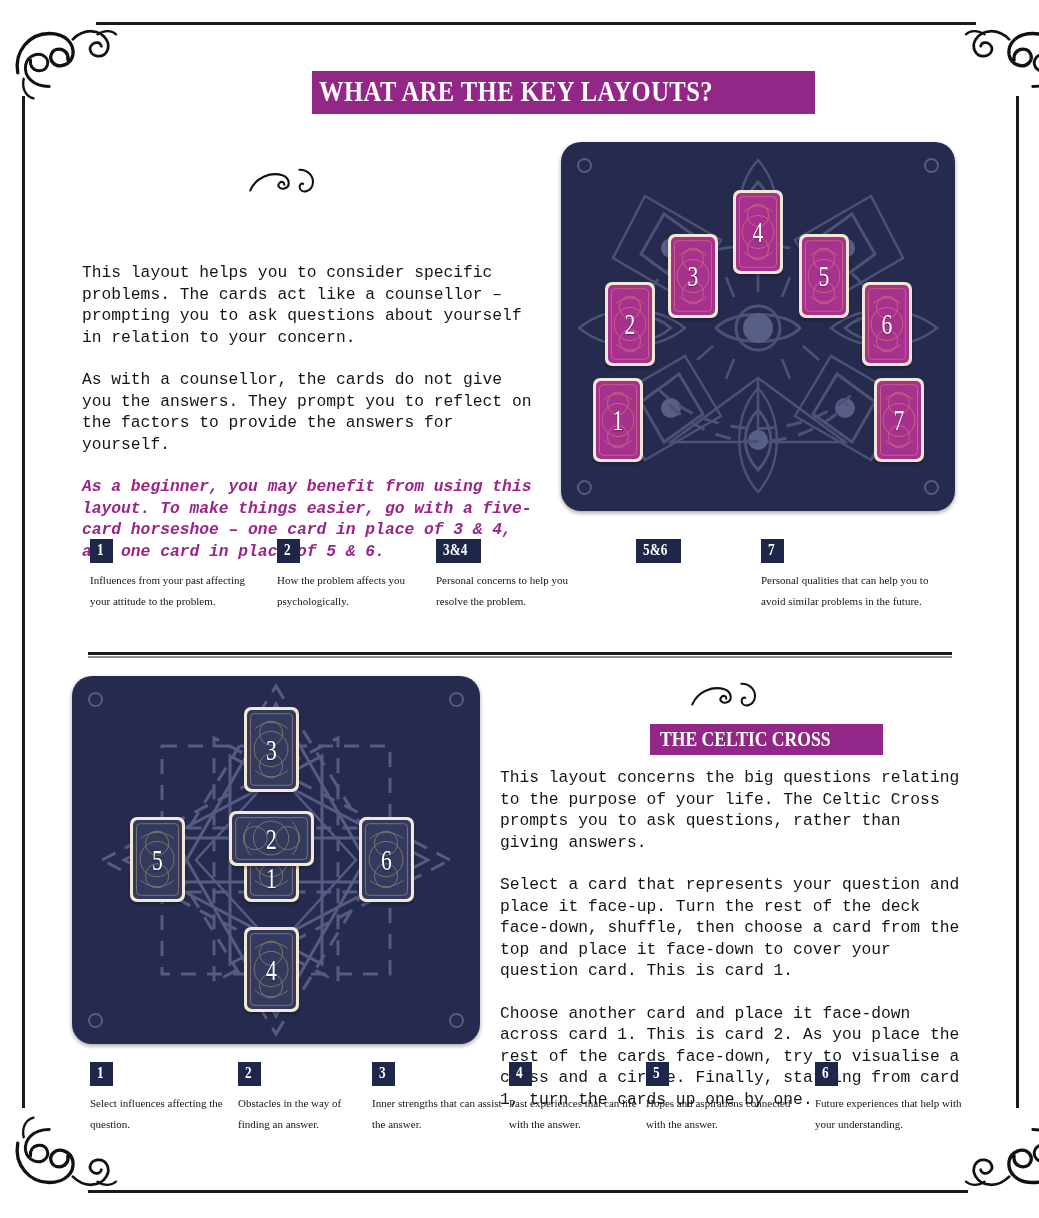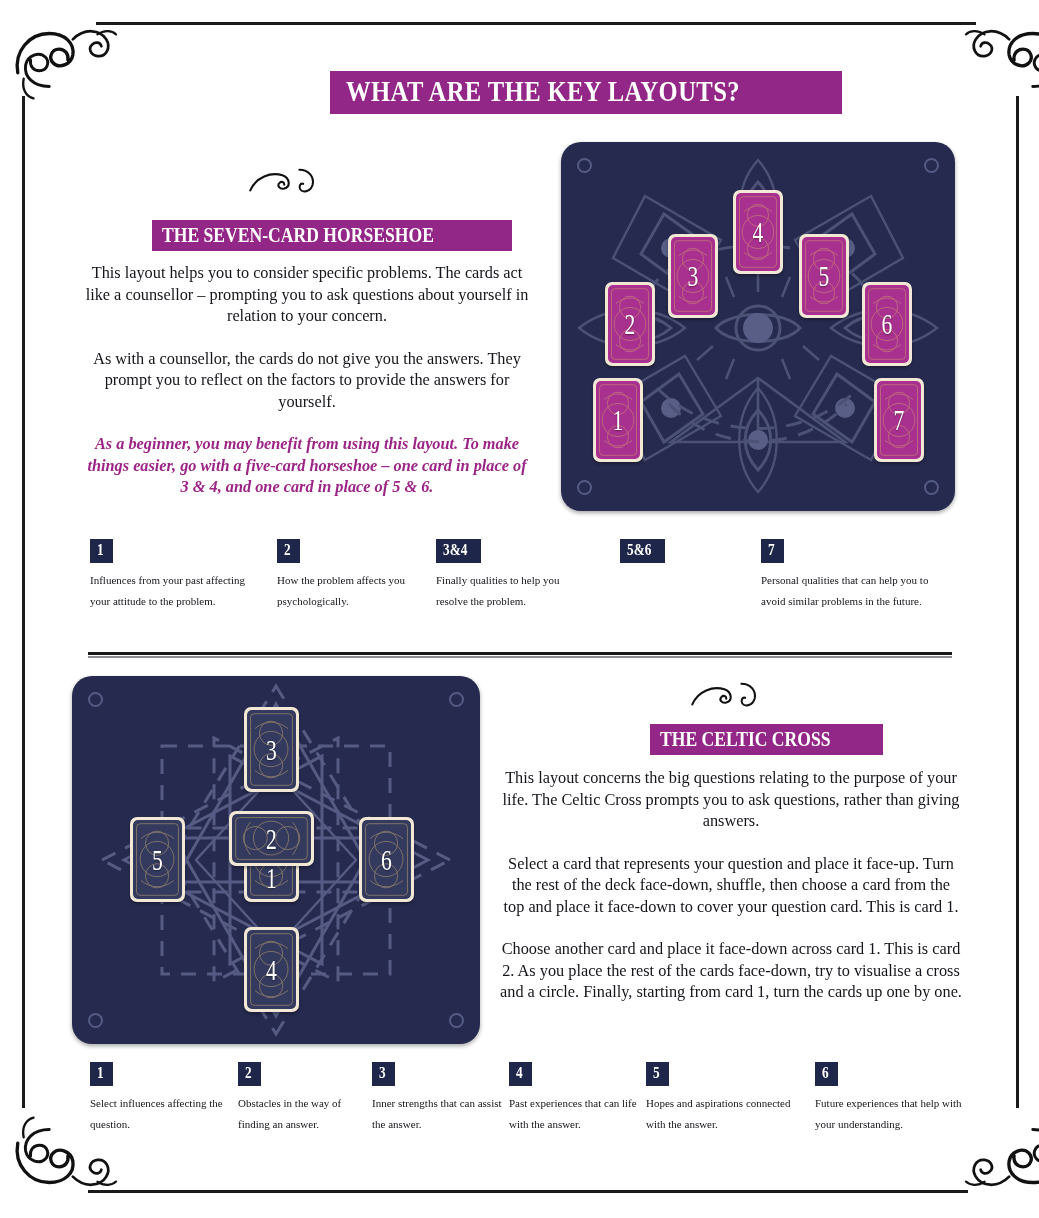--- a/index.html
+++ b/index.html
@@ -31,23 +31,23 @@
   .corner { position: absolute; width: 118px; height: 118px; }
   .corner svg { width: 100%; height: 100%; display: block; }
   .corner-tl { left: 4px;   top: 2px; }
   .corner-tr { left: 960px; top: 2px;    transform: scaleX(-1); }
   .corner-bl { left: 4px;   top: 1096px; transform: scaleY(-1); }
   .corner-br { left: 960px; top: 1096px; transform: scale(-1,-1); }
 
   
   .title-banner {
     position: absolute;
-    left: 330px; top: 71px;
+    left: 312px; top: 71px;
     background: #932787;
-    padding: 5px 16px 8px 16px;
+    padding: 5px 16px 8px 7px;
   }
   .title-banner .txt {
     font-family: "Liberation Serif", serif;
     font-weight: bold;
     font-size: 30px;
     letter-spacing: 0.5px;
     color: #ffffff;
     line-height: 1;
     white-space: nowrap;
     transform: scaleX(0.82);
@@ -72,24 +72,24 @@
     line-height: 1.05;
     white-space: nowrap;
     transform: scaleX(0.80);
     transform-origin: left center;
     display: block;
   }
 
   
   .body-copy {
     position: absolute;
-    text-align: center;
     font-size: 16.3px;
     line-height: 21.5px;
     color: #15141a;
+    font-family: Liberation Mono, monospace;
   }
   .body-copy p { margin-bottom: 21px; }
   .body-copy p:last-child { margin-bottom: 0; }
   .tip {
     color: #9c2487;
     font-style: italic;
     font-weight: bold;
   }
 
   
@@ -232,23 +232,20 @@
 
   <div class="flourish" style="left:246px; top:164px;">
     <svg viewBox="0 0 90 36">
       <g fill="none" stroke="#111" stroke-linecap="round">
         <path d="M4 28 C10 14 26 8 38 12 C46 15 47 24 40 26 C35 27 32 23 35 20 C37 18 40 19 40 22" stroke-width="2.2"></path>
         <path d="M56 6 C66 6 72 14 70 22 C68 29 60 31 57 27 C55 24 57 20 60 21" stroke-width="2.2"></path>
       </g>
     </svg>
   </div>
 
-  <div class="sec-banner" style="left:152px; top:220px;">
-    <span class="txt">THE SEVEN-CARD HORSESHOE</span>
-  </div>
 
   <div class="body-copy" style="left:82px; top:262px; width:450px;">
     <p>This layout helps you to consider specific problems. The cards act like a counsellor – prompting you to ask questions about yourself in relation to your concern.</p>
     <p>As with a counsellor, the cards do not give you the answers. They prompt you to reflect on the factors to provide the answers for yourself.</p>
     <p class="tip">As a beginner, you may benefit from using this layout. To make things easier, go with a five-card horseshoe – one card in place of 3 &amp; 4, and one card in place of 5 &amp; 6.</p>
   </div>
 
   <div class="panel" style="left:561px; top:142px; width:394px; height:369px;">
     <div class="art">
       <svg viewBox="0 0 394 369">
@@ -426,23 +423,23 @@
   <div class="key" style="left:90px; top:539px; width:160px;">
     <div class="badge"><span>1</span></div>
     <div class="ktext">Influences from your past affecting your attitude to the problem.</div>
   </div>
   <div class="key" style="left:277px; top:539px; width:145px;">
     <div class="badge"><span>2</span></div>
     <div class="ktext">How the problem affects you psychologically.</div>
   </div>
   <div class="key" style="left:436px; top:539px; width:150px;">
     <div class="badge"><span>3&amp;4</span></div>
-    <div class="ktext">Finally qualities to help you resolve the problem.</div>
-  </div>
-  <div class="key" style="left:620px; top:539px; width:140px;">
+    <div class="ktext">Personal concerns to help you resolve the problem.</div>
+  </div>
+  <div class="key" style="left:636px; top:539px; width:140px;">
     <div class="badge"><span>5&amp;6</span></div>
   </div>
   <div class="key" style="left:761px; top:539px; width:185px;">
     <div class="badge"><span>7</span></div>
     <div class="ktext">Personal qualities that can help you to avoid similar problems in the future.</div>
   </div>
 
   <div class="divider" style="top:652px;">
     <div class="l1"></div>
     <div class="l2"></div>

